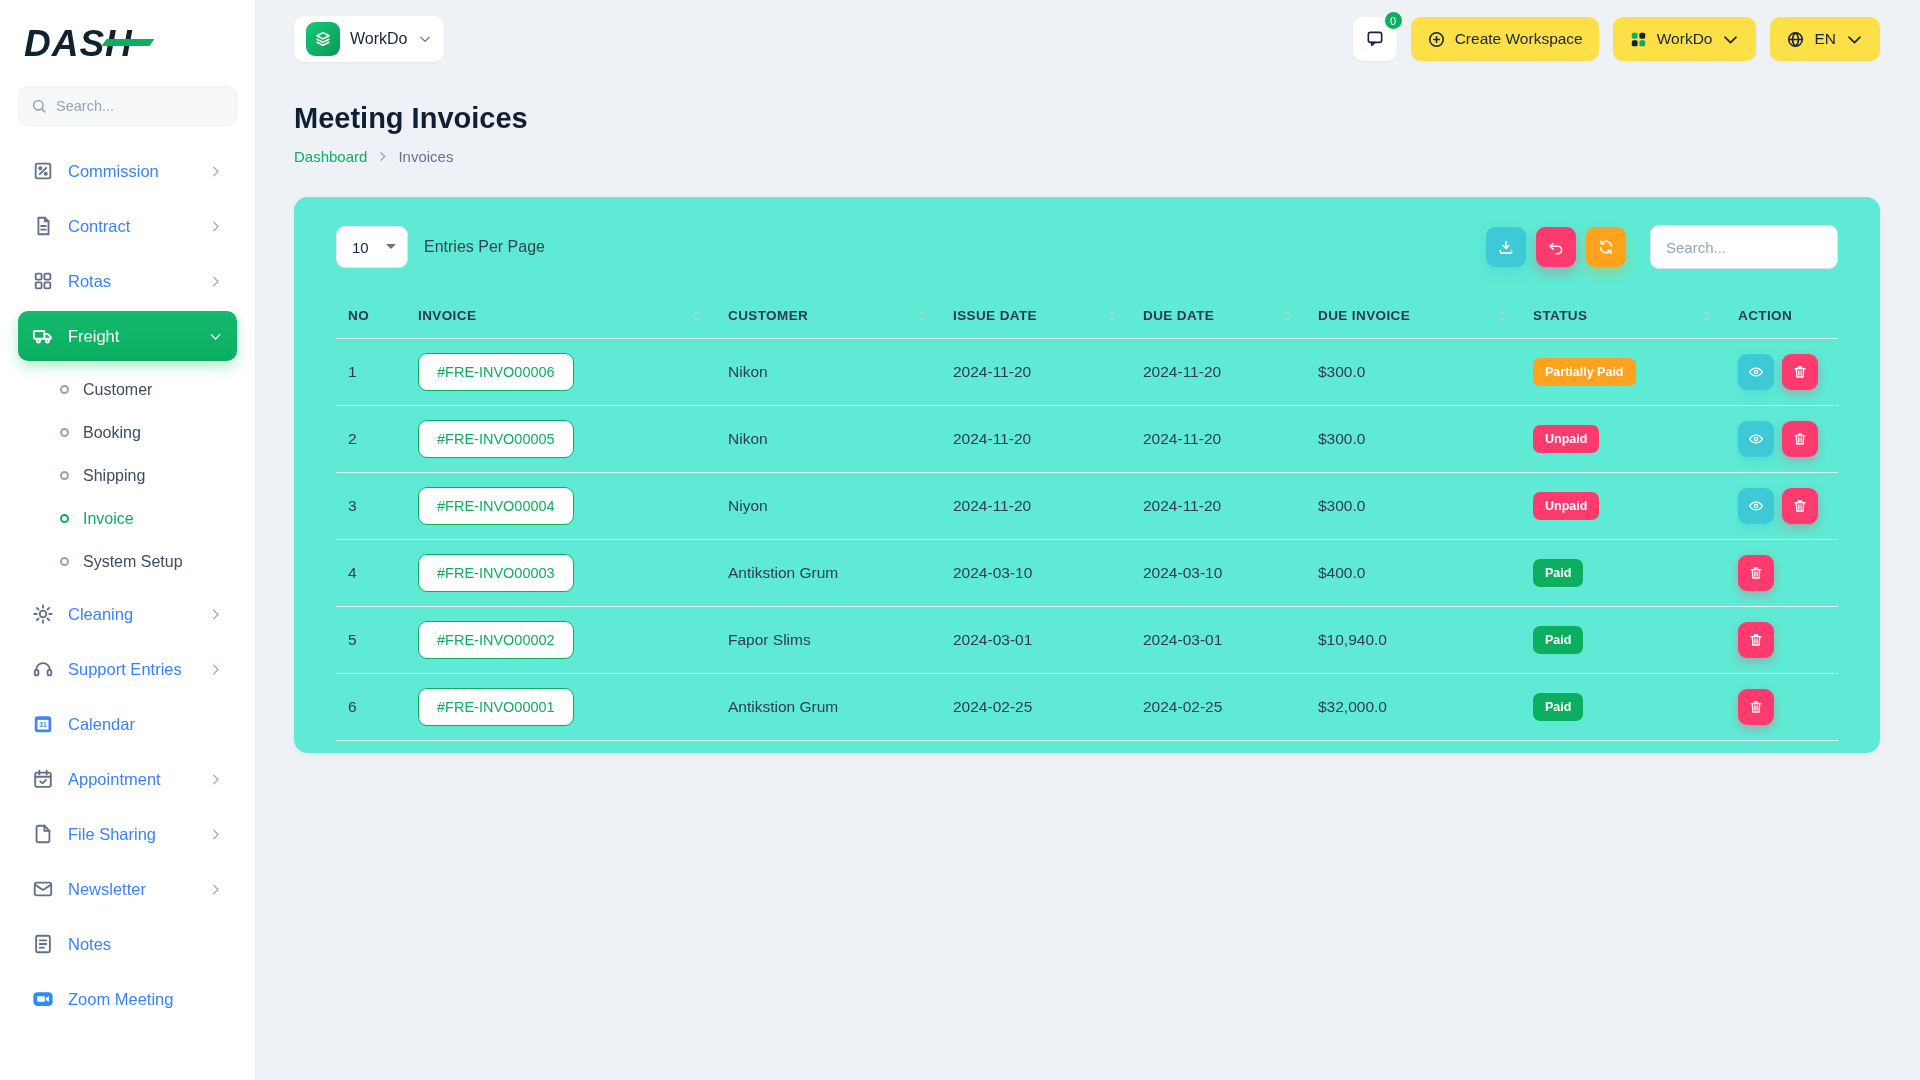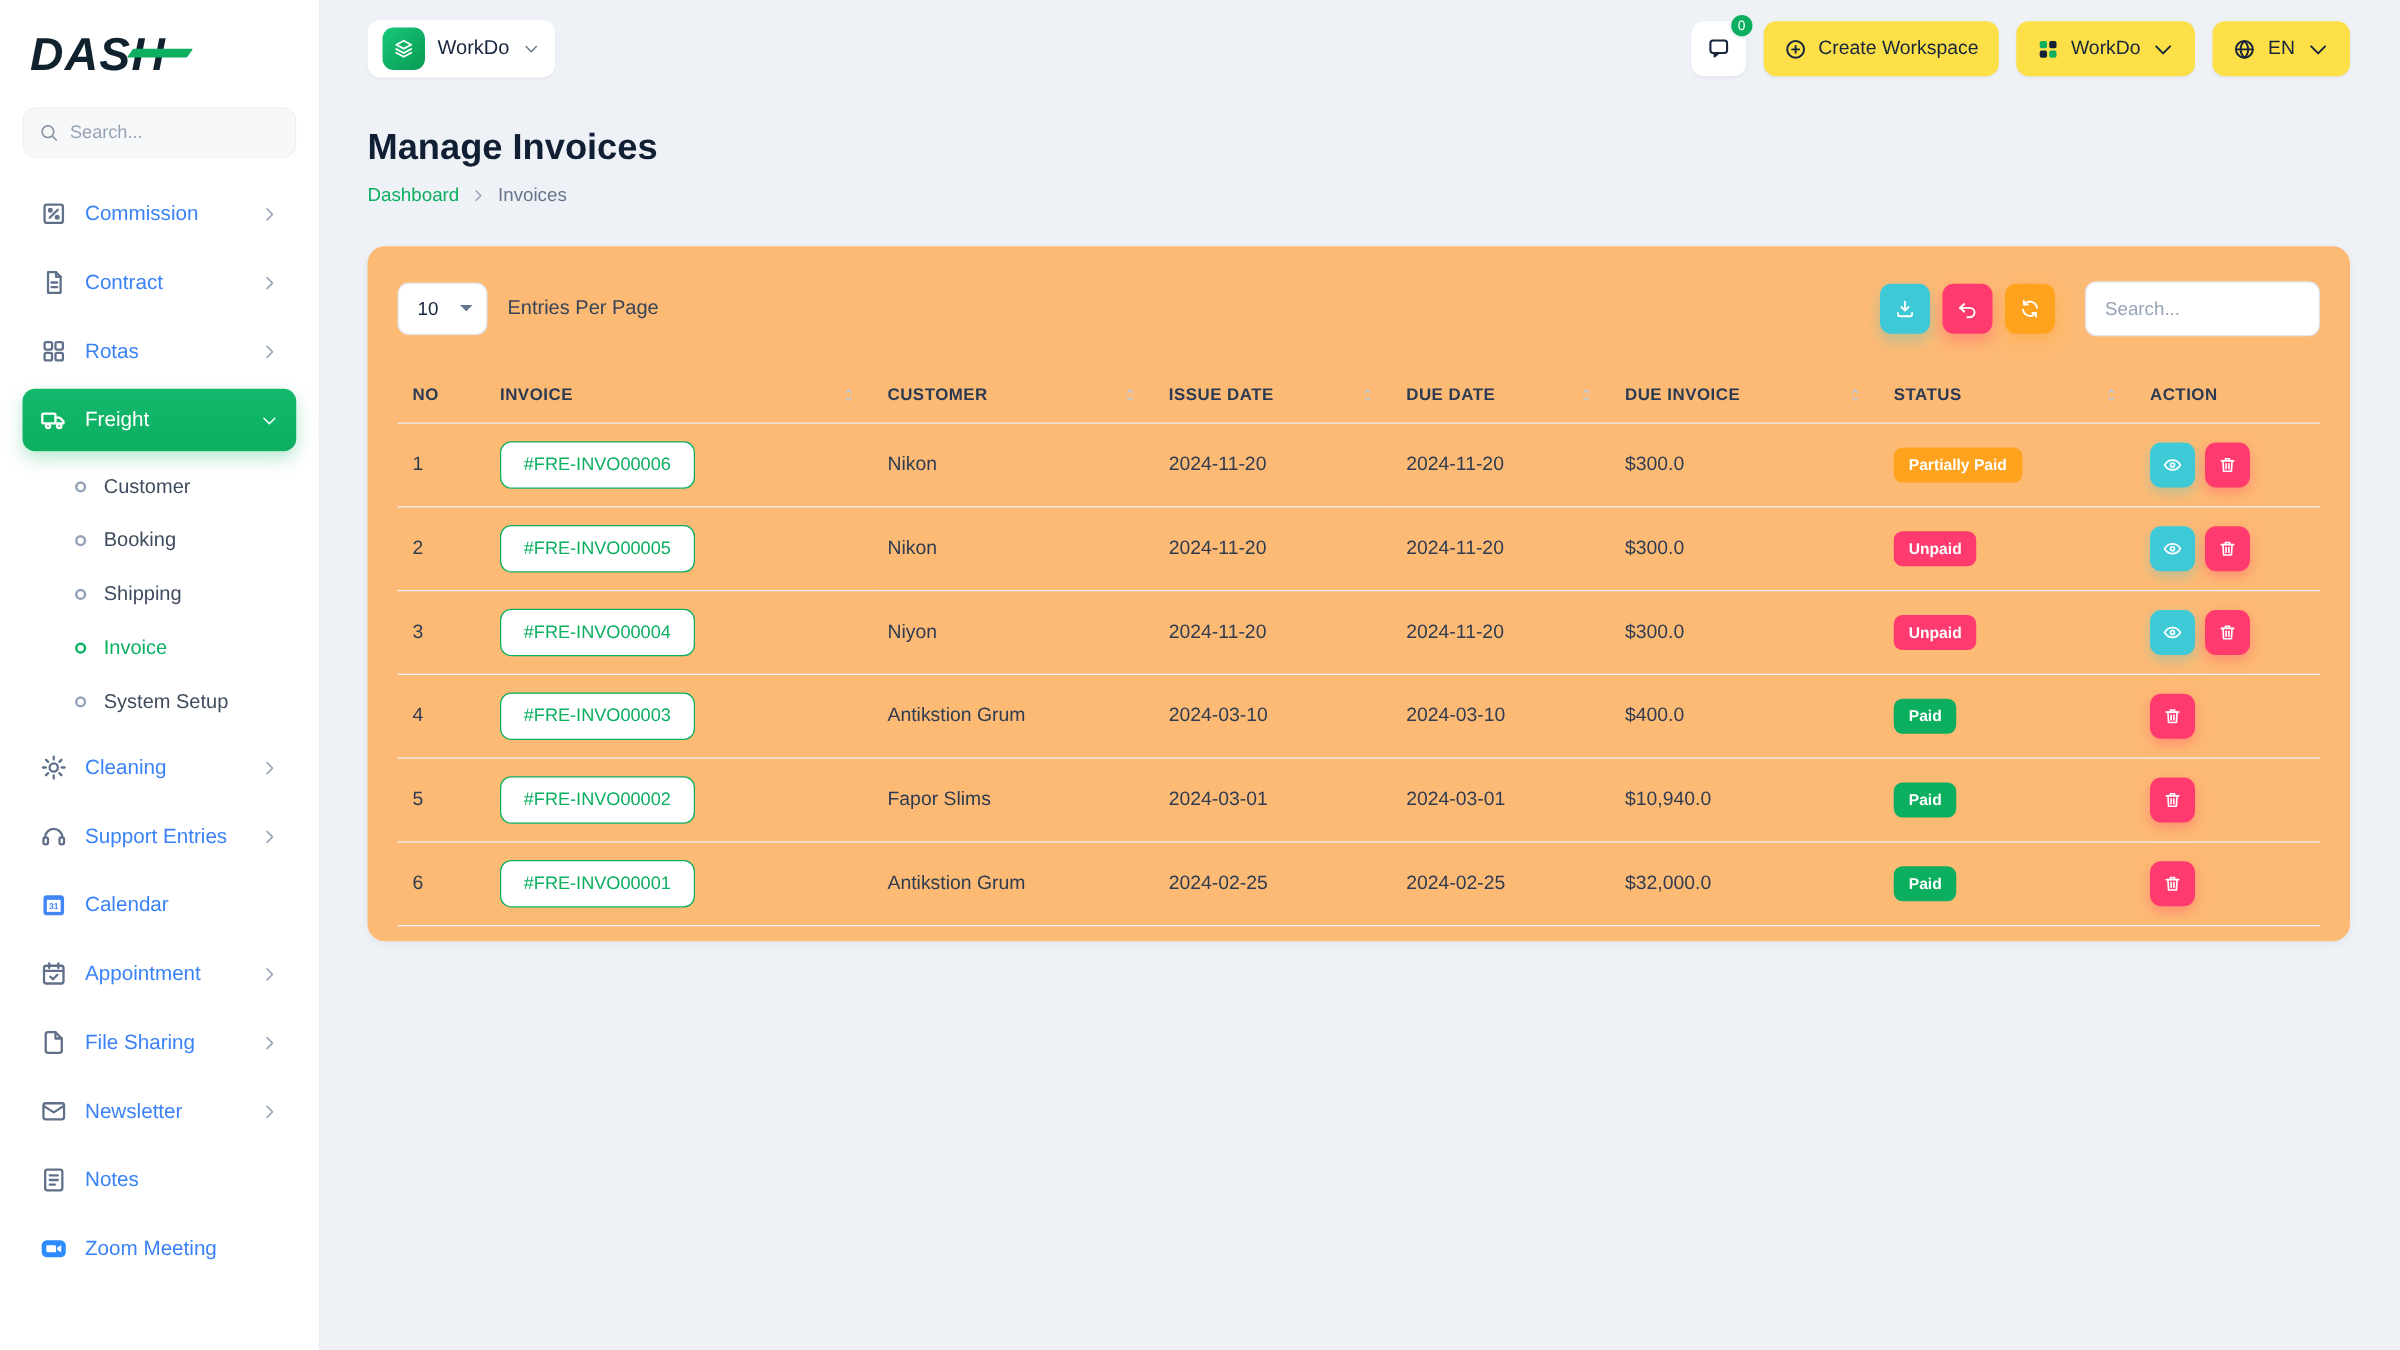--- a/index.html
+++ b/index.html
@@ -62,21 +62,21 @@
             height:44px; padding:0 16px; font-size:15.5px; font-weight:500; color:#17253d; cursor:pointer;
             box-shadow:0 1px 2px rgba(16,24,40,.05); }
   .top-btn .icon svg{ width:19px; height:19px; stroke:#17253d; }
 
   .page-title{ font-size:29px; font-weight:700; color:#101f33; margin-top:24px; }
   .breadcrumb{ display:flex; align-items:center; gap:9px; margin-top:13px; font-size:15px; }
   .bc-link{ color:#0caf60; text-decoration:none; cursor:pointer; }
   .bc-sep svg{ width:13px; height:13px; stroke:#8b97a8; }
   .bc-current{ color:#67748b; }
 
-  .card{ background:#fdba74; border-radius:14px; margin-top:32px; padding:28px 24px 12px;
+  .card{ background:#5eead4; border-radius:14px; margin-top:32px; padding:28px 42px 12px;
          box-shadow:0 2px 6px rgba(16,24,40,.05); }
   .card-toolbar{ display:flex; align-items:center; justify-content:space-between; }
   .tb-left{ display:flex; align-items:center; gap:16px; }
   .select-wrap{ position:relative; }
   .select-wrap select{ appearance:none; -webkit-appearance:none; border:1px solid #dfe5ec; border-radius:9px;
                        height:42px; width:72px; padding:0 26px 0 15px; font-size:15px; color:#17253d;
                        background:#fff; cursor:pointer; font-family:inherit; }
   .select-wrap:after{ content:""; position:absolute; right:12px; top:18px; border:5px solid transparent; border-top-color:#64748b; pointer-events:none; }
   .entries-label{ font-size:16px; color:#374357; }
   .tb-right{ display:flex; align-items:center; gap:10px; }
@@ -390,21 +390,21 @@
         <span>EN</span>
         <span class="caret icon">
             <svg viewBox="0 0 24 24" fill="none" stroke-width="2" stroke-linecap="round" stroke-linejoin="round">
               <polyline points="5 9 12 16 19 9"></polyline>
             </svg>
           </span>
       </button>
     </div>
   </header>
 
-  <h1 class="page-title">Manage Invoices</h1>
+  <h1 class="page-title">Meeting Invoices</h1>
   <div class="breadcrumb">
     <a class="bc-link">Dashboard</a>
     <span class="bc-sep icon">
         <svg viewBox="0 0 24 24" fill="none" stroke-width="2" stroke-linecap="round" stroke-linejoin="round">
           <polyline points="9 5 16 12 9 19"></polyline>
         </svg>
       </span>
     <span class="bc-current">Invoices</span>
   </div>
 

